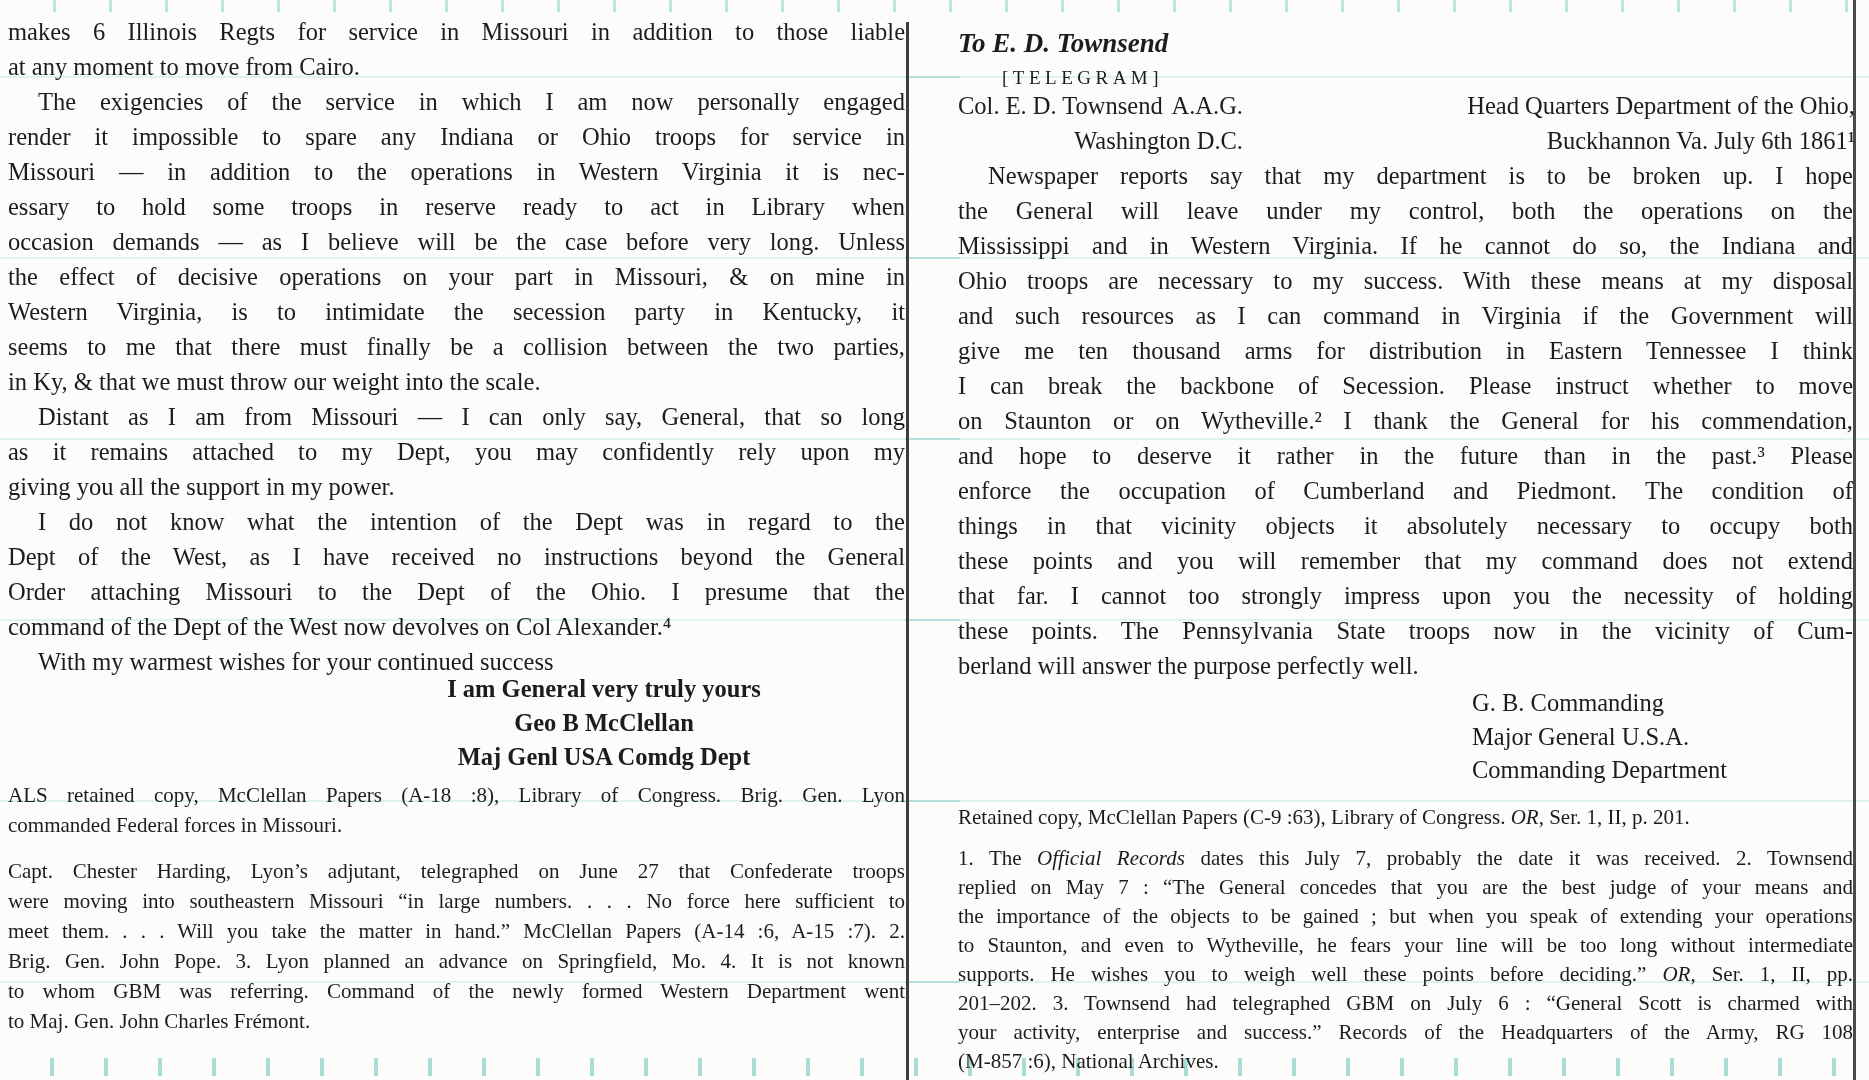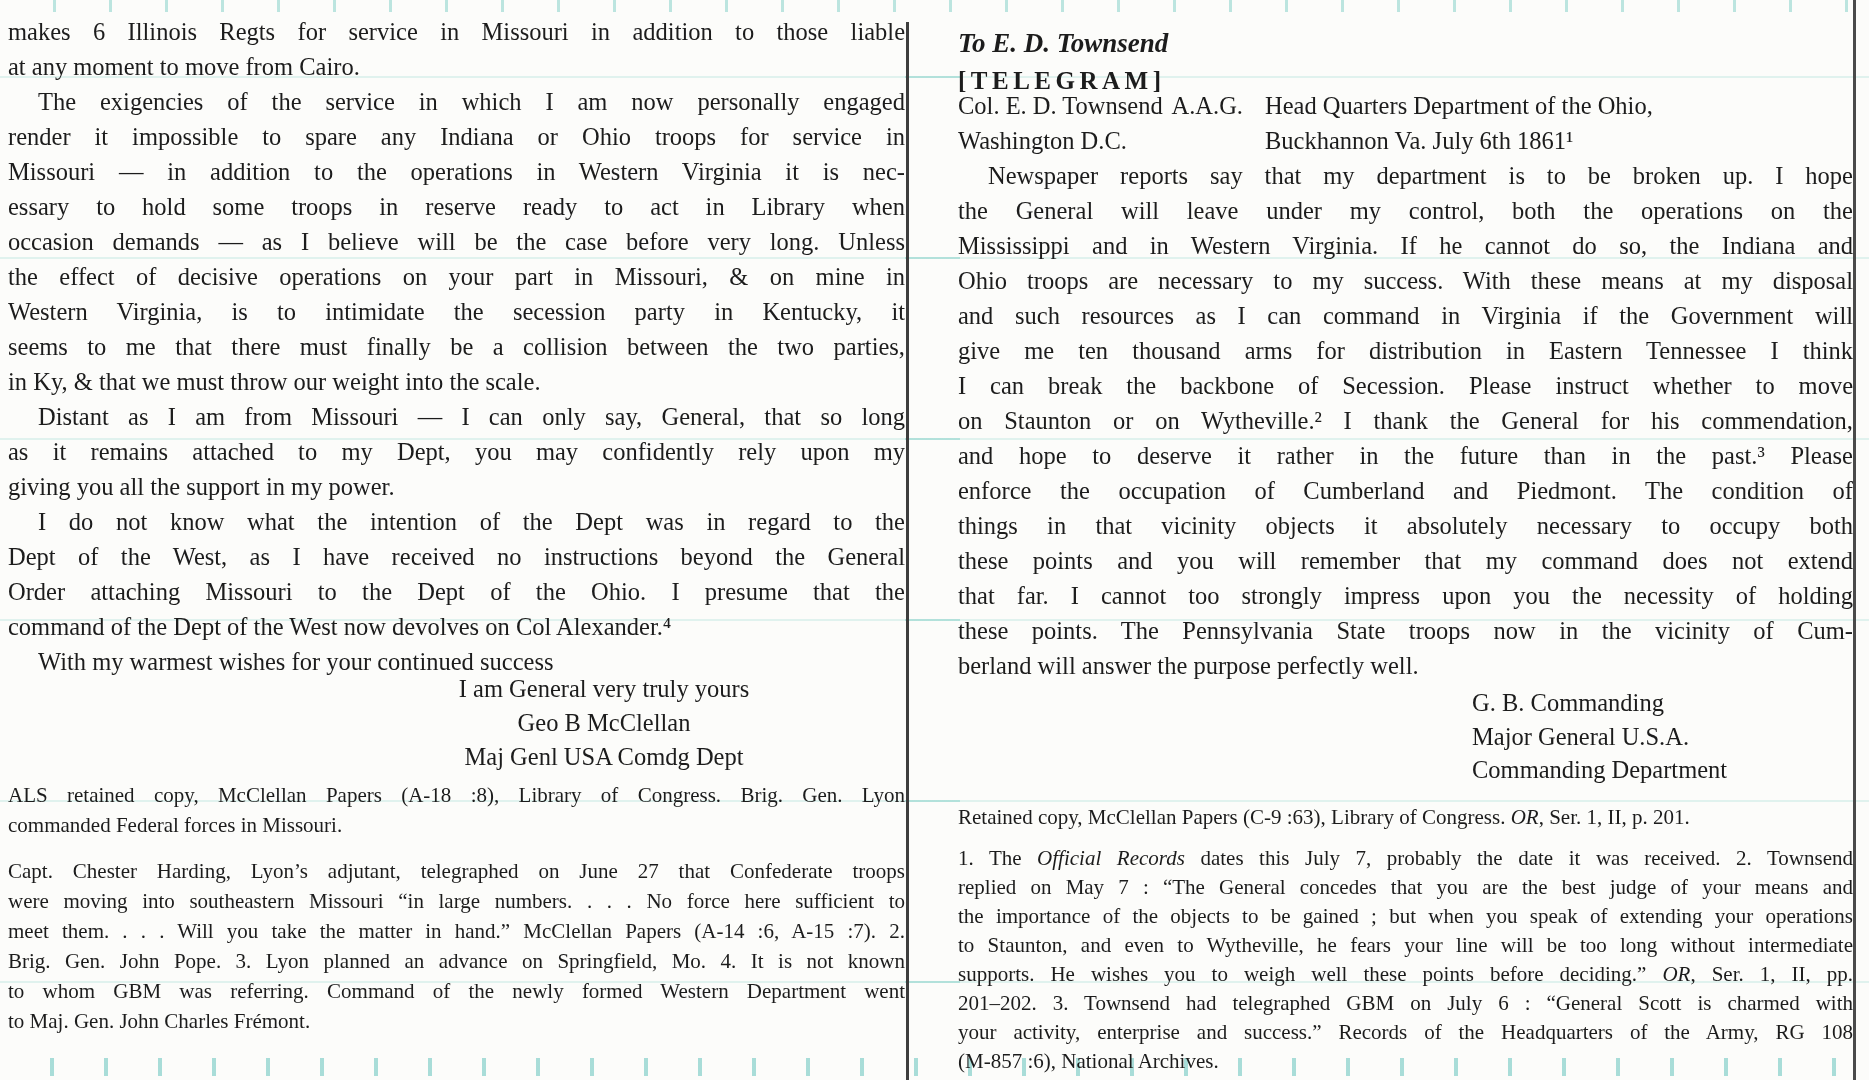--- a/index.html
+++ b/index.html
@@ -54,28 +54,28 @@
   .col-block{position:absolute;}
   .bodytext{font-size:24.5px;line-height:35px;}
   .note{font-size:21px;line-height:30px;}
   .tl{text-align:justify;}
   .tl.j{text-align-last:justify;}
   .tl.ind{text-indent:30px;}
   .it{font-style:italic;}
   
   #left-body{left:8px;top:14px;width:897px;}
   #left-closing{left:438px;top:672px;width:332px;font-size:24.5px;line-height:34px;}
-  #left-closing .tl{text-align:right;text-align-last:center;}
+  #left-closing .tl{text-align:right;text-align-last:center;font-weight:bold;}
   #left-source{left:8px;top:780px;width:897px;}
   #left-footnote{left:8px;top:856px;width:897px;}
   
   #right-head{left:958px;top:28px;width:895px;display:flex;justify-content:space-between;align-items:flex-start;flex-direction:column;}
   .letter-heading{font-style:italic;font-weight:bold;font-size:27px;}
-  .telegram-tag{font-weight:bold;font-size:25px;letter-spacing:4.5px;padding-top:8px;}
-  #right-address{left:958px;top:88px;width:897px;display:grid;grid-template-columns:285px auto;column-gap:22px;font-size:24.5px;line-height:35px;}
+  .telegram-tag{font-weight:normal;font-size:19px;letter-spacing:4.5px;padding-top:8px;margin-left:44px;}
+  #right-address{left:958px;top:88px;width:897px;display:grid;grid-template-columns:285px auto;column-gap:22px;font-size:24.5px;line-height:35px;text-align:right;}
   .addr-row-a{display:flex;justify-content:space-between;}
   #right-body{left:958px;top:158px;width:895px;}
   #right-sig{left:1472px;top:686px;width:400px;font-size:24.5px;line-height:33.5px;}
   #right-sig .tl{text-align:left;text-align-last:left;}
   #right-source{left:958px;top:802px;width:895px;}
   #right-source .tl{text-align:left;text-align-last:left;}
   #right-footnote{left:958px;top:844px;width:895px;line-height:29px;}
 </style>
 </head>
 <body>

